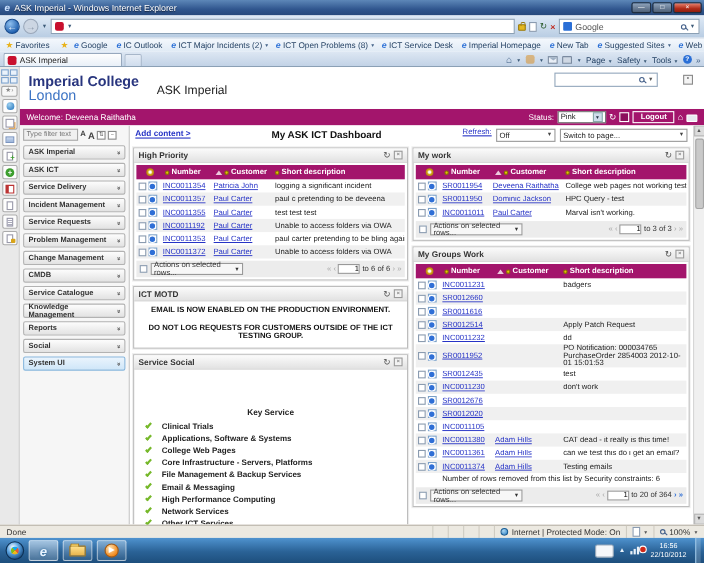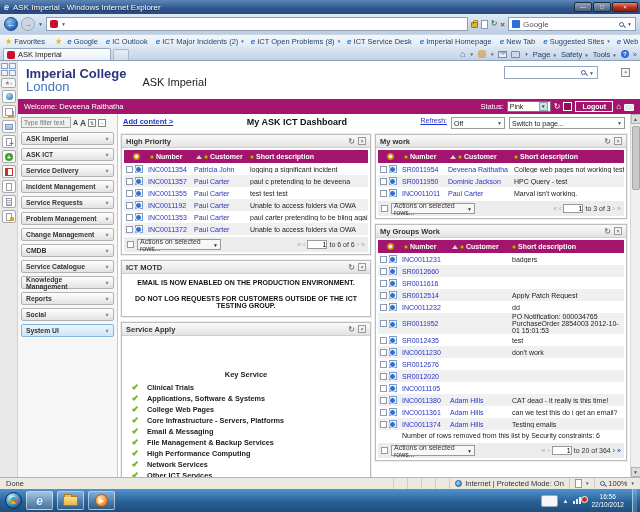--- a/index.html
+++ b/index.html
@@ -591,21 +591,21 @@
                   </span>
                 </div>
                 <div class="motd-body">
                   <div>EMAIL IS NOW ENABLED ON THE PRODUCTION ENVIRONMENT.</div>
                   <div class="l2">DO NOT LOG REQUESTS FOR CUSTOMERS OUTSIDE OF THE ICT TESTING GROUP.</div>
                 </div>
               </div>
 
               <div class="panel">
                 <div class="panel-h">
-                  <span>Service Apply</span>
+                  <span>Service Social</span>
                   <span class="ph-icons">
                     <span class="ph-refresh">↻</span>
                     <span class="ph-close">×</span>
                   </span>
                 </div>
                 <div class="ss-sub">Key Service</div>
                 <div style="padding-bottom:4px;">
 
                     <div class="ss-row">
                       <span class="check"></span>
@@ -623,26 +623,26 @@
                     </div>
 
 
                     <div class="ss-row">
                       <span class="check"></span>
                       <span>Core Infrastructure - Servers, Platforms</span>
                     </div>
 
                     <div class="ss-row">
                       <span class="check"></span>
+                      <span>File Management &amp; Backup Services</span>
+                    </div>
+
+                    <div class="ss-row">
+                      <span class="check"></span>
                       <span>Email &amp; Messaging</span>
-                    </div>
-
-                    <div class="ss-row">
-                      <span class="check"></span>
-                      <span>File Management &amp; Backup Services</span>
                     </div>
 
                     <div class="ss-row">
                       <span class="check"></span>
                       <span>High Performance Computing</span>
                     </div>
 
                     <div class="ss-row">
                       <span class="check"></span>
                       <span>Network Services</span>

